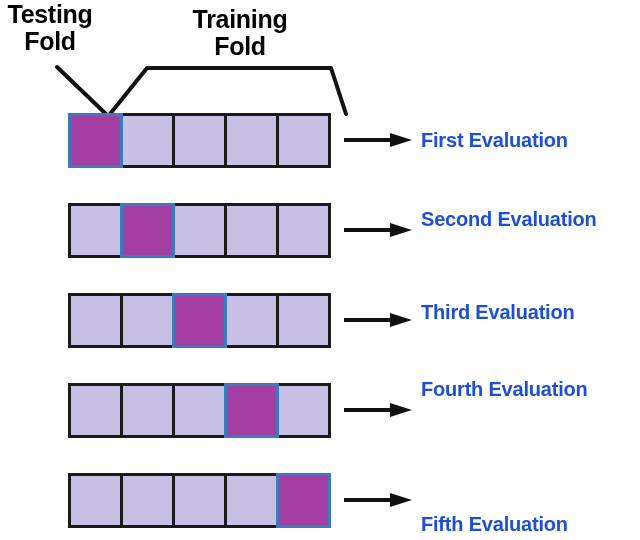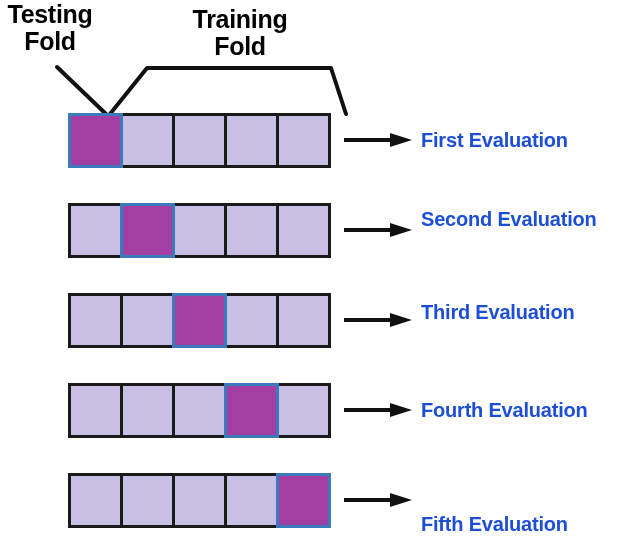--- a/index.html
+++ b/index.html
@@ -139,21 +139,21 @@
         <div class="fold-cell"></div>
         <div class="fold-cell"></div>
         <div class="fold-cell"></div>
         <div class="fold-cell test"></div>
         <div class="fold-cell"></div>
       </div>
       <div class="eval-arrow" style="top: 402px;"><svg width="68" height="16" viewBox="0 0 68 16" xmlns="http://www.w3.org/2000/svg">
           <line x1="0" y1="8" x2="48" y2="8" stroke="#111111" stroke-width="4"></line>
           <polygon points="46,1 68,8 46,15" fill="#111111"></polygon>
         </svg></div>
-      <div class="eval-label" style="top: 398px;">Fourth Evaluation</div>
+      <div class="eval-label" style="top: 377px;">Fourth Evaluation</div>
       <div class="fold-row" style="top: 473px;">
         <div class="fold-cell"></div>
         <div class="fold-cell"></div>
         <div class="fold-cell"></div>
         <div class="fold-cell"></div>
         <div class="fold-cell test"></div>
       </div>
       <div class="eval-arrow" style="top: 492px;"><svg width="68" height="16" viewBox="0 0 68 16" xmlns="http://www.w3.org/2000/svg">
           <line x1="0" y1="8" x2="48" y2="8" stroke="#111111" stroke-width="4"></line>
           <polygon points="46,1 68,8 46,15" fill="#111111"></polygon>

